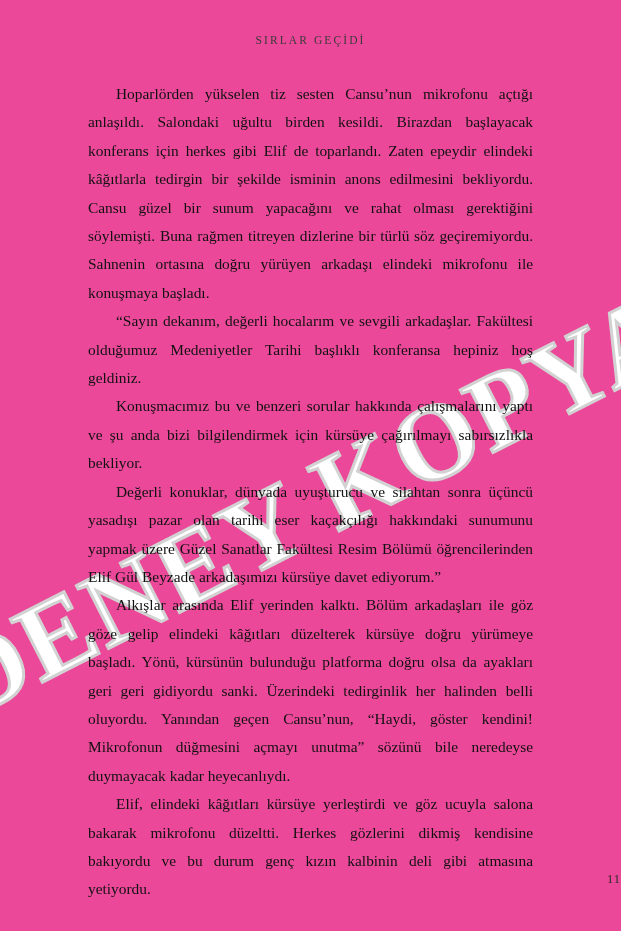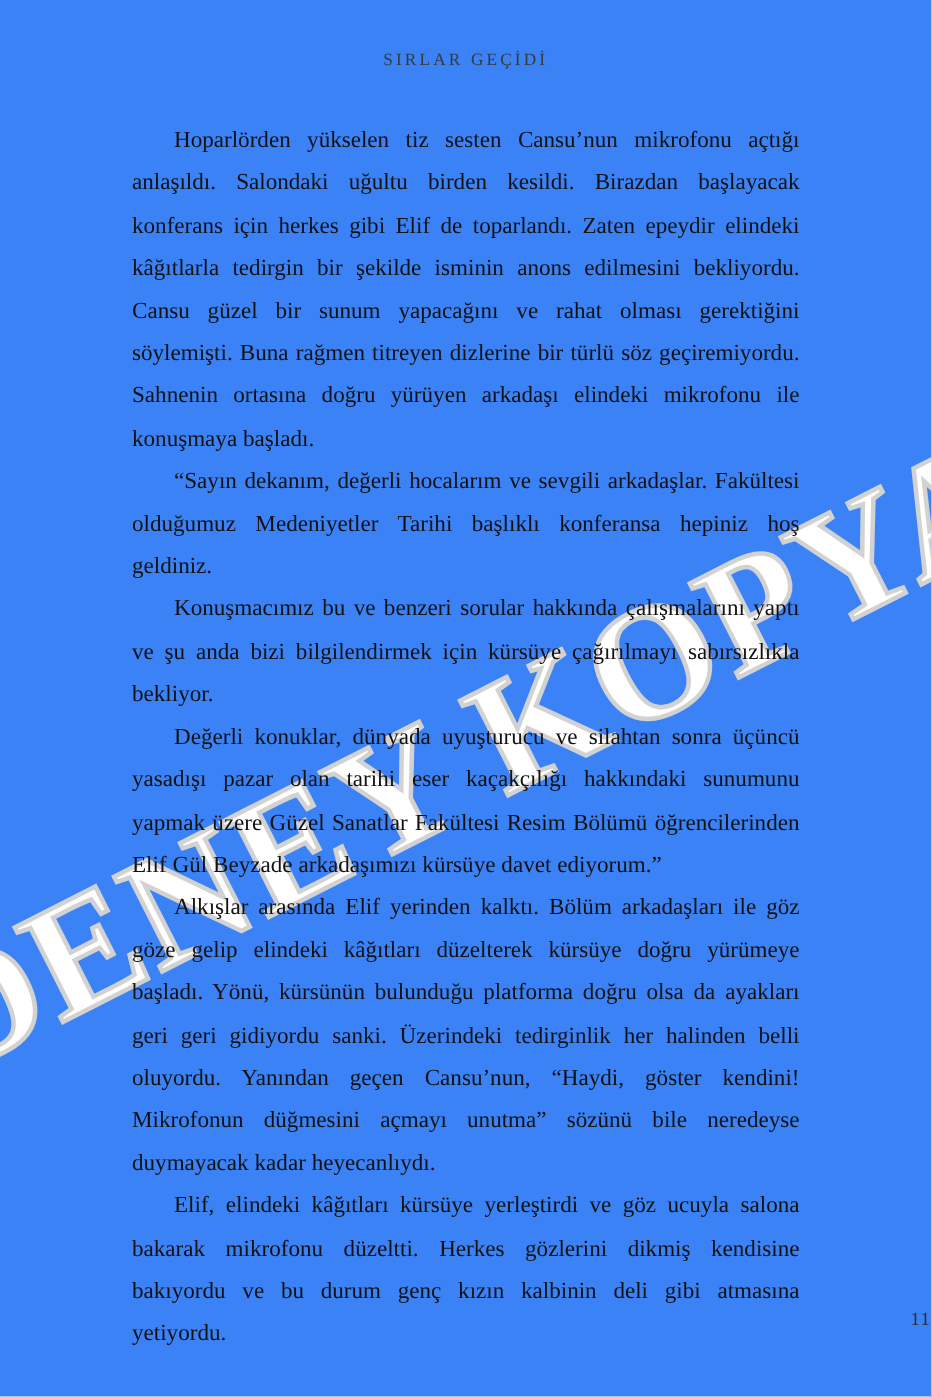--- a/index.html
+++ b/index.html
@@ -6,21 +6,21 @@
   html, body {
     margin: 0;
     padding: 0;
     background: #ffffff;
   }
 
   .page {
     position: relative;
     width: 621px;
     height: 931px;
-    background: #3b82f6;
+    background: #ec4899;
     overflow: hidden;
     font-family: "Liberation Serif", "DejaVu Serif", serif;
     color: #111111;
     box-sizing: border-box;
   }
 
   
   .running-head {
     position: absolute;
     top: 34px;

